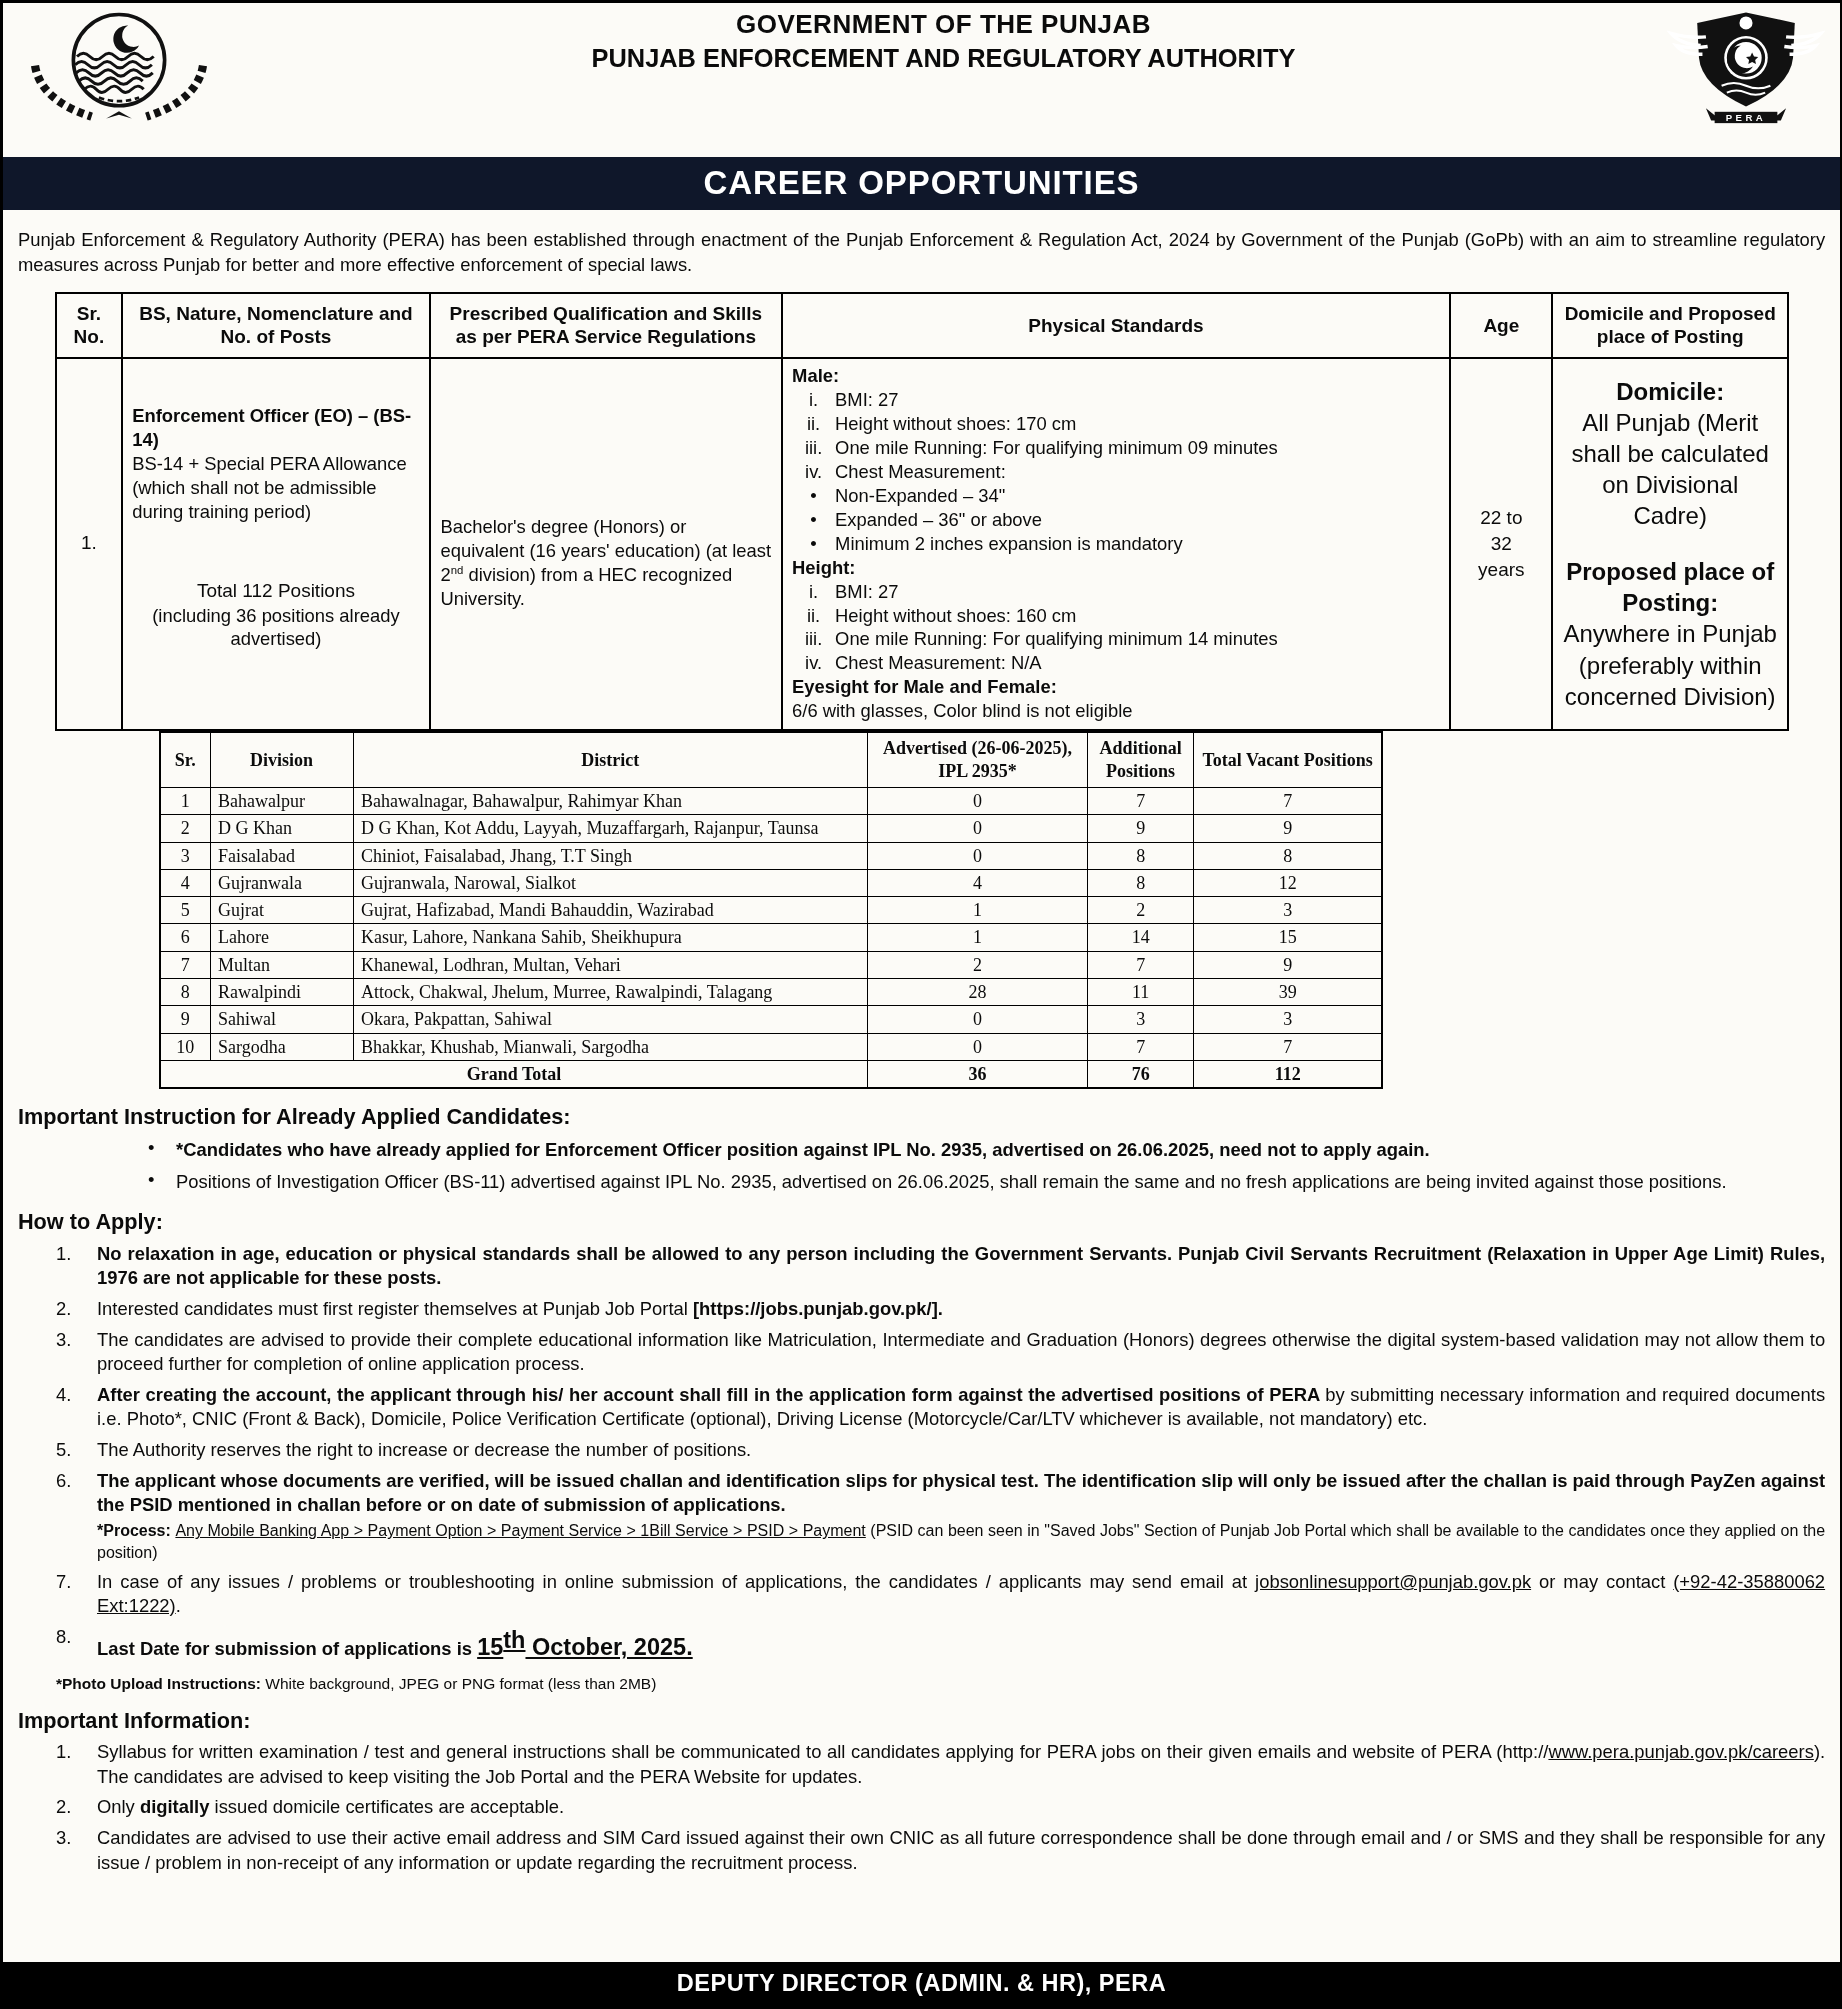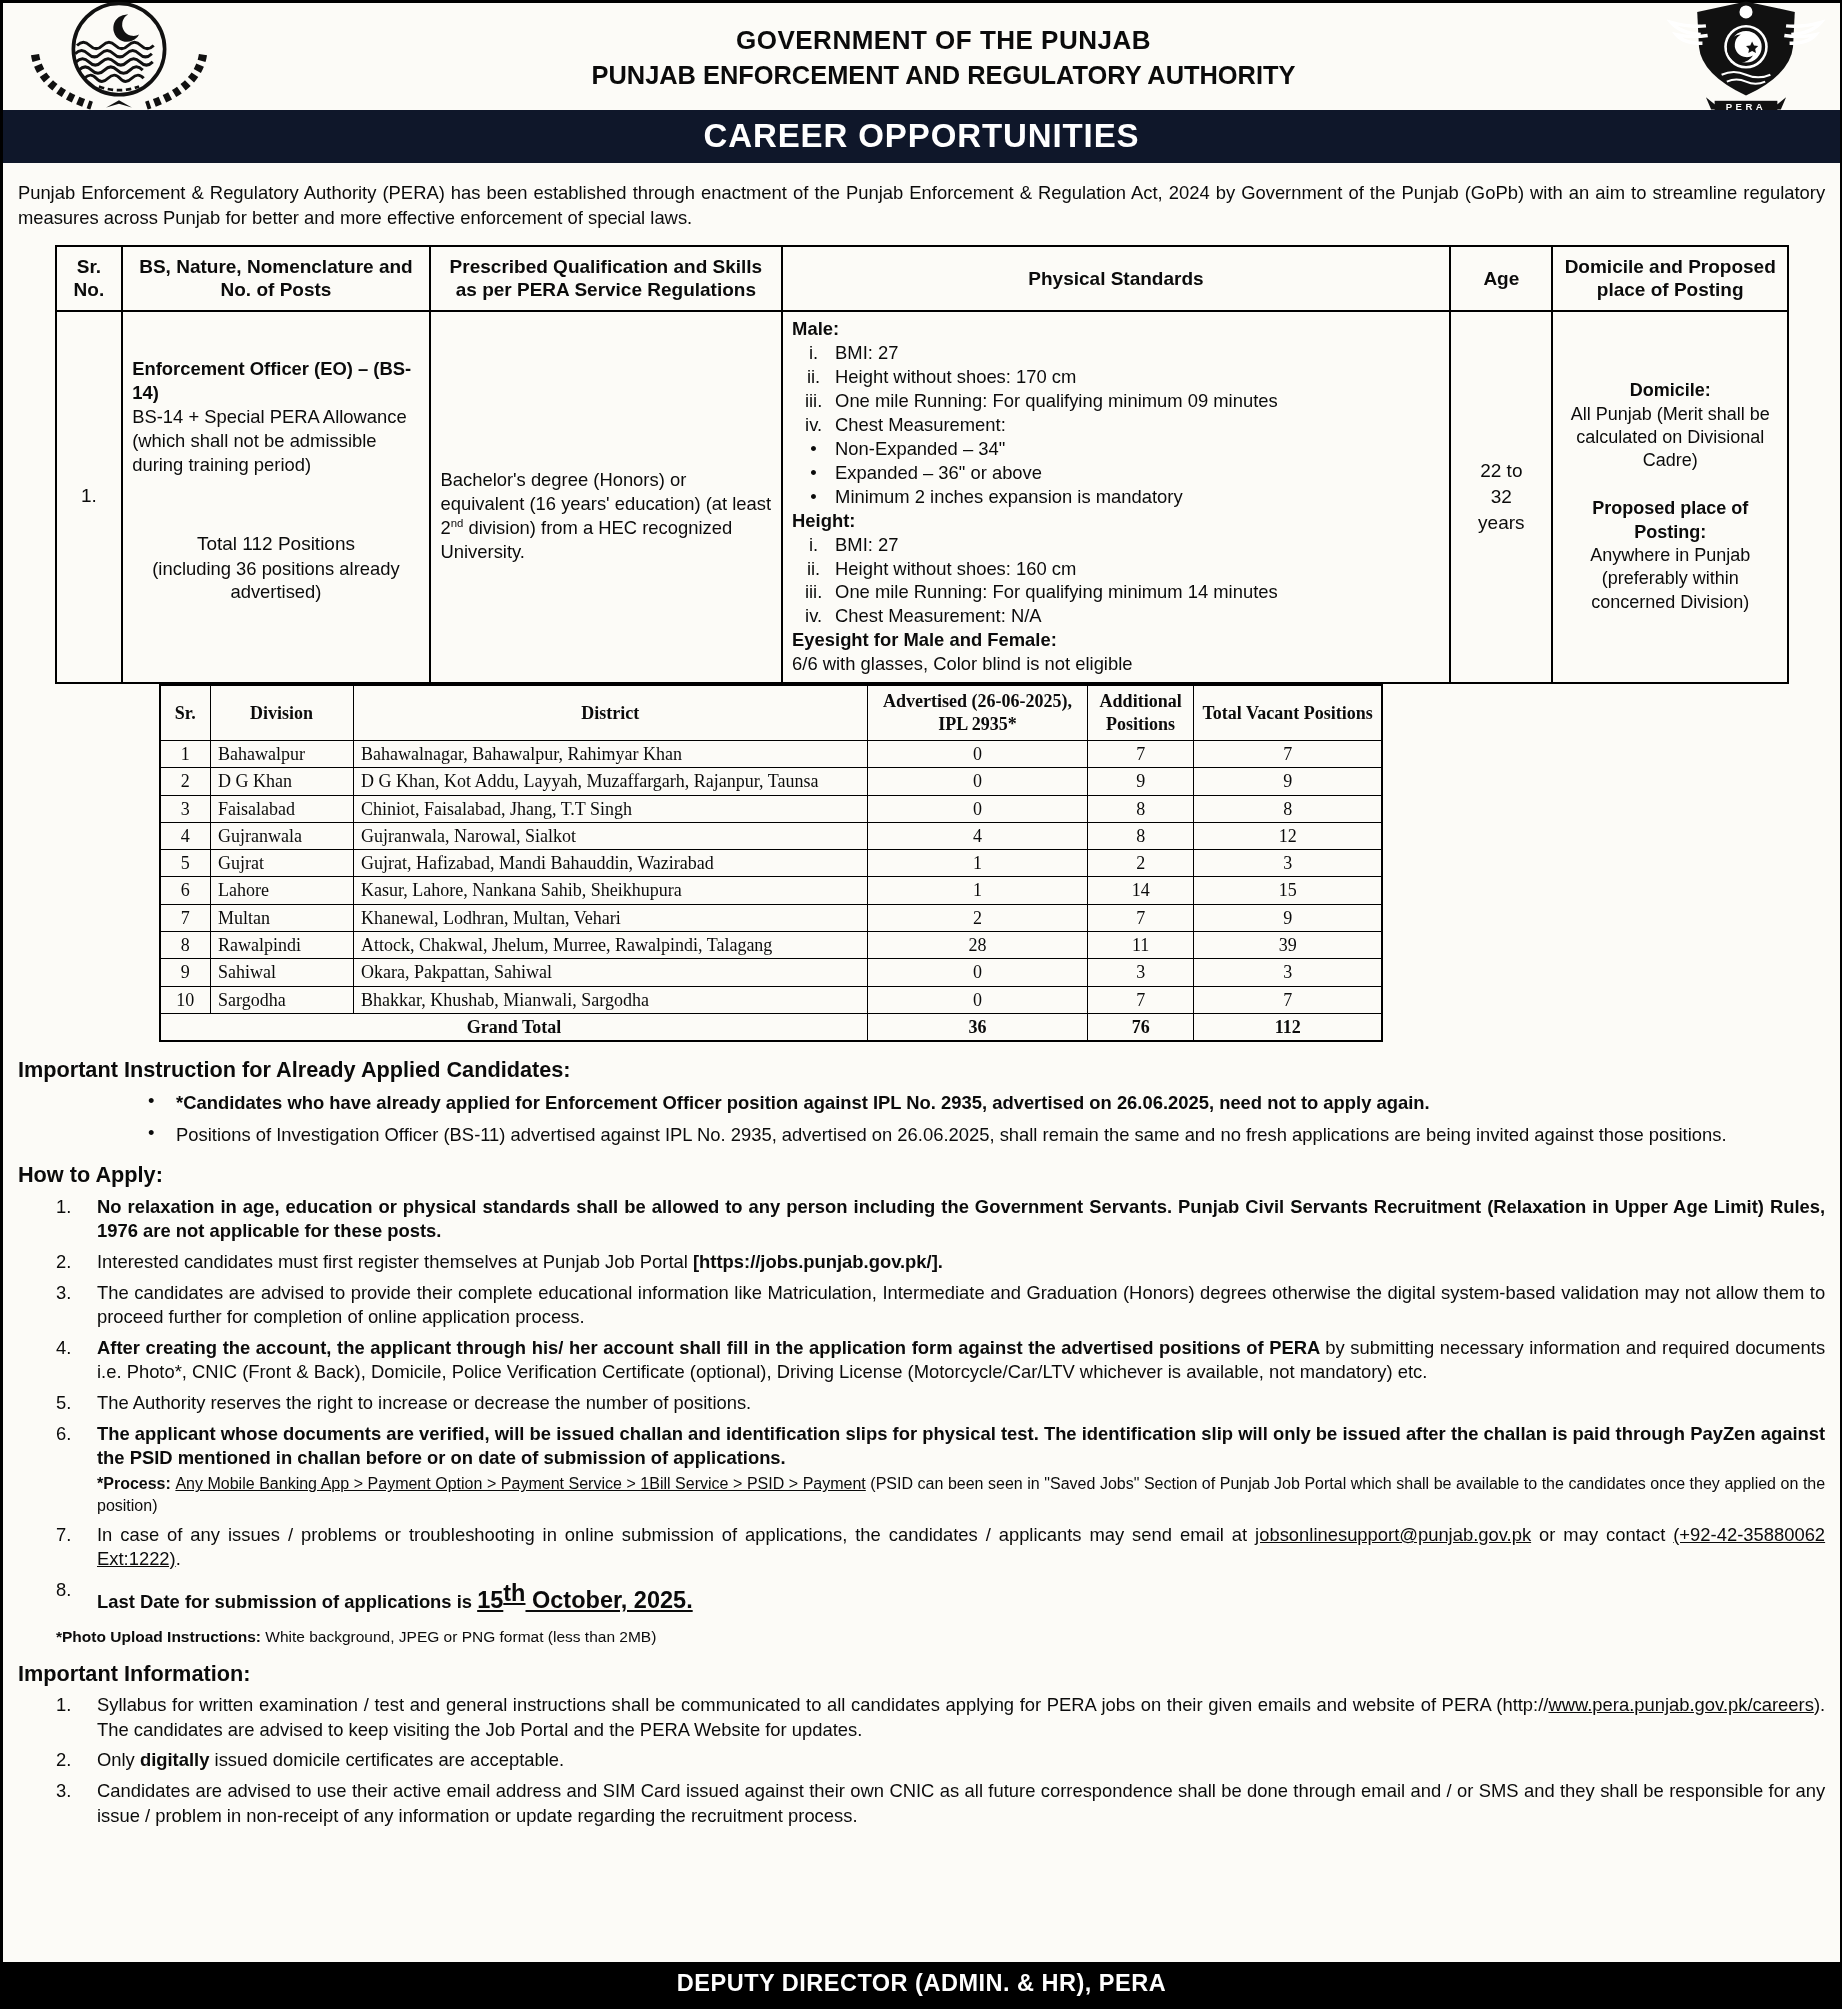--- a/index.html
+++ b/index.html
@@ -3,21 +3,21 @@
 <meta charset="utf-8">
 <style>
   html,body{margin:0;padding:0;background:#d8d8d8;}
   .page{
     width:1843px;min-height:2009px;box-sizing:border-box;margin:0 auto;
     background:#fcfbf7;color:#0b0b0b;border:3.8px solid #000;
     font-family:"Liberation Sans",sans-serif;
     display:flex;flex-direction:column;
   }
   
-  .header{display:flex;align-items:center;padding:5.6px 15px 3.8px;height:107px;box-sizing:border-box;}
+  .header{display:flex;padding:5.6px 15px 3.8px;height:154px;box-sizing:border-box;}
   .logo{flex:none;}
   .header-center{flex:1;text-align:center;}
   .h-line1{font-size:26px;font-weight:bold;letter-spacing:0.5px;}
   .h-line2{font-size:25.4px;font-weight:bold;margin-top:4.7px;}
   .h-line3{font-size:22.6px;font-weight:bold;margin-top:3.8px;}
   .banner{background:#0f172a;color:#fff;text-align:center;font-size:33px;font-weight:bold;
     padding:6.6px 0 8.5px;letter-spacing:0.9px;}
   
   .content{padding:5.6px 13px 0;flex:1 0 auto;}
   .intro-para{font-size:18.4px;line-height:1.34;text-align:justify;margin:12.2px 1.9px 0;}
@@ -32,21 +32,21 @@
   .post-cell .post-total{font-weight:normal;text-align:center;margin-top:55px;font-size:19px;}
   .post-cell .post-note{text-align:center;line-height:1.25;}
   .qual-cell .qual-text{margin-top:151px;}
   .ps-label{font-weight:bold;}
   .ps-row{display:flex;}
   .ps-n{flex:none;width:43px;text-align:center;}
   .ps-brow{display:flex;}
   .ps-dot{flex:none;width:43px;text-align:center;}
   .ps-dot::before{content:"\2022";}
   .age-cell{vertical-align:middle;text-align:center;font-size:19px;line-height:1.35;}
-  .dom-cell{vertical-align:middle;text-align:center;font-size:18px;line-height:1.3;}
+  .dom-cell{vertical-align:middle;text-align:center;font-size:24px;line-height:1.3;}
   .dom-label{font-weight:bold;}
   .dom-gap{height:24.5px;}
   
   .div-title{font-size:21.7px;font-weight:bold;text-decoration:underline;margin:19px 0 11.3px 2.8px;}
   .div-table{margin-left:143px;width:1224px;border-collapse:collapse;border:2.8px solid #000;
     font-family:"Liberation Serif",serif;}
   .div-table th,.div-table td{border:1.9px solid #000;font-size:18px;padding:1.9px 7.5px;line-height:1.25;}
   .div-table th{font-weight:bold;text-align:center;vertical-align:middle;padding:4.7px 7.5px;}
   .dt-num{text-align:center;}
   .dt-total td{font-weight:bold;}

